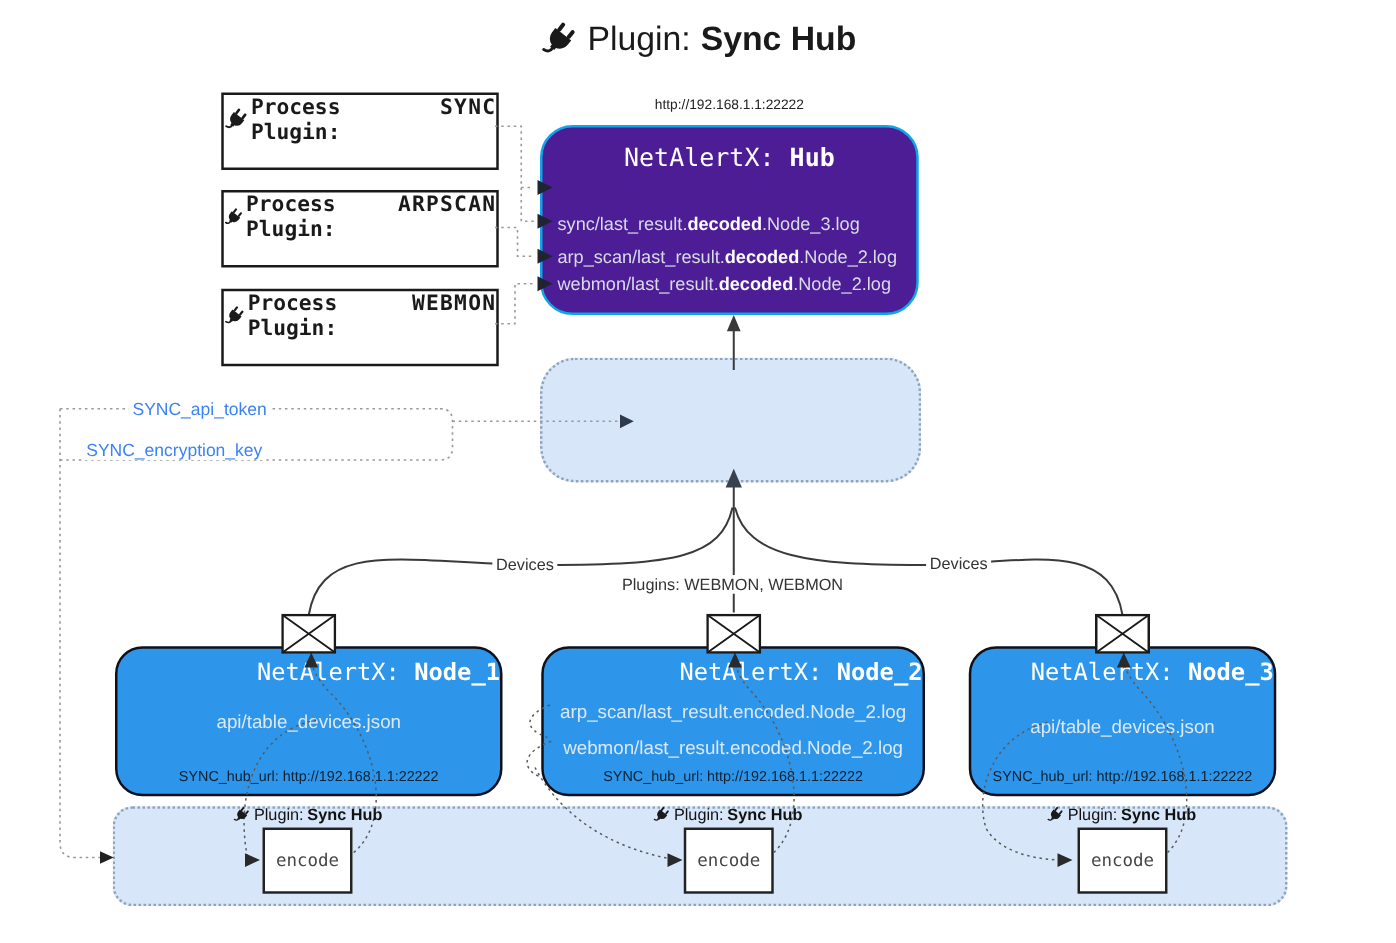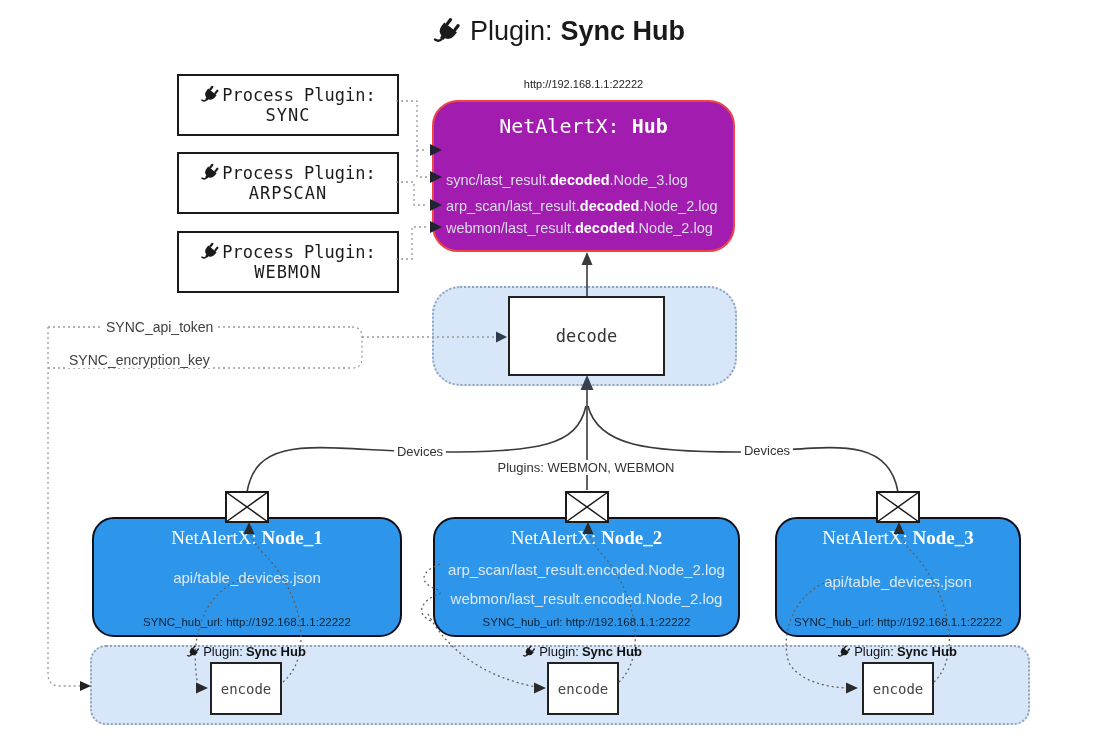--- a/index.html
+++ b/index.html
@@ -10,53 +10,53 @@
   .sans{font-family:"Liberation Sans",sans-serif;}
 
   
   #title{left:0;right:0;top:16px;display:flex;justify-content:center;align-items:center;
          gap:8px;font-size:27px;z-index:6;}
   #title .name{font-weight:700;}
   .plug-svg{color:#1a1a1a;}
 
   
   .proc{left:177px;width:218px;height:58px;border:2px solid #1a1a1a;background:#fff;
-        display:flex;flex-direction:column;align-items:center;justify-content:center;
-        font-size:17px;z-index:1;}
+        display:flex;flex-direction:row;align-items:flex-start;justify-content:center;
+        font-size:17px;z-index:1;font-weight:bold;}
   .proc .row1{display:flex;align-items:center;gap:2px;}
   .proc .pname{letter-spacing:1px;}
 
   
   #hub-url{left:432px;width:303px;top:78px;text-align:center;font-size:11px;color:#222;z-index:1;}
-  #hub{left:432px;top:100px;width:303px;height:152px;background:#a21caf;border:2px solid #ef4444;
+  #hub{left:432px;top:100px;width:303px;height:152px;background:#4c1d95;border:2px solid #0ea5e9;
        border-radius:26px;z-index:1;box-sizing:border-box;}
   #hub .htitle{position:absolute;left:0;right:0;top:12px;text-align:center;color:#fff;
        font-size:20px;}
   #hub .htitle .name{font-weight:700;}
   .hlog{position:absolute;left:12px;font-size:14.5px;color:#d9dce8;white-space:nowrap;}
   .hlog .b{font-weight:700;color:#fff;}
 
   
   #decode-panel{left:432px;top:286px;width:305px;height:100px;background:#D7E7F9;
        border:2px dotted #8FA4BC;border-radius:28px;z-index:1;box-sizing:border-box;}
   #decode-box{left:508px;top:296px;width:157px;height:80px;background:#fff;border:2px solid #222;
        display:flex;align-items:center;justify-content:center;font-size:17px;color:#333;
        z-index:2;box-sizing:border-box;}
 
   
-  .secret{font-size:14px;color:#404040;background:#fff;padding:0 3px;z-index:6;white-space:nowrap;}
+  .secret{font-size:14px;color:#3b82f6;background:#fff;padding:0 3px;z-index:6;white-space:nowrap;}
 
   
   .edge-lbl{font-size:13px;color:#333;background:#fff;padding:0 3px;z-index:6;
             transform:translateX(-50%);white-space:nowrap;}
 
   
   .node{top:517px;height:120px;background:#2E96EA;border:2px solid #10101d;border-radius:22px;
         z-index:1;box-sizing:border-box;}
-  .node .ntitle{position:absolute;left:0;right:0;top:8px;text-align:center;color:#fff;font-size:19px;font-family:Liberation Serif, serif;}
+  .node .ntitle{position:absolute;left:0;right:0;top:8px;text-align:right;color:#fff;font-size:19px;}
   .node .ntitle .name{font-weight:700;}
   .node .nfile{position:absolute;left:0;right:0;text-align:center;color:#dce9f5;font-size:15px;
                white-space:nowrap;}
   .node .nurl{position:absolute;left:0;right:0;bottom:7px;text-align:center;color:#0e2133;
               font-size:11.5px;}
 
   
   #bottom-panel{left:90px;top:645px;width:940px;height:80px;background:#D7E7F9;
        border:2px dotted #8FA4BC;border-radius:16px;z-index:1;box-sizing:border-box;}
   .encode-box{top:662px;width:72px;height:53px;background:#fff;border:2px solid #222;
@@ -137,23 +137,20 @@
     </div>
     <div class="hlog" style="top:96px">
       <span>arp_scan/last_result.</span><span class="b">decoded</span><span>.Node_2.log</span>
     </div>
     <div class="hlog" style="top:118px">
       <span>webmon/last_result.</span><span class="b">decoded</span><span>.Node_2.log</span>
     </div>
   </div>
 
   <div id="decode-panel" class="abs"></div>
-  <div id="decode-box" class="abs mono">
-    <span>decode</span>
-  </div>
 
   <div class="abs secret" style="left:103px;top:319px">SYNC_api_token</div>
   <div class="abs secret" style="left:66px;top:352px">SYNC_encryption_key</div>
 
   <div class="abs edge-lbl" style="left:420px;top:444px">Devices</div>
   <div class="abs edge-lbl" style="left:586px;top:460px">Plugins: WEBMON, WEBMON</div>
   <div class="abs edge-lbl" style="left:767px;top:443px">Devices</div>
 
   <div class="abs node" style="left:92px;width:310px">
     <div class="ntitle mono">

